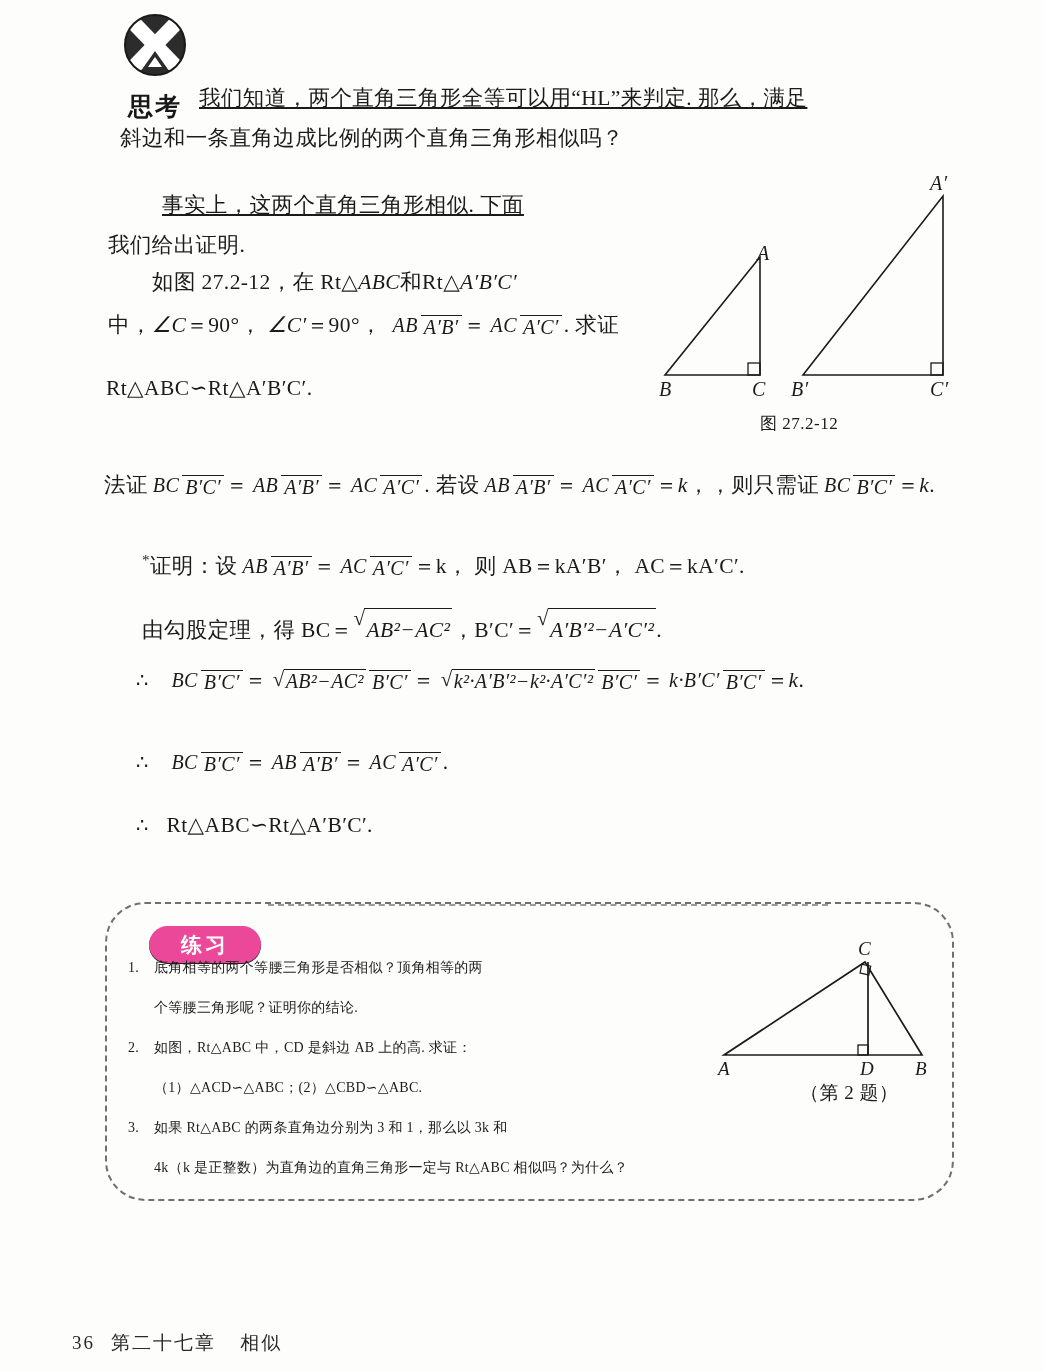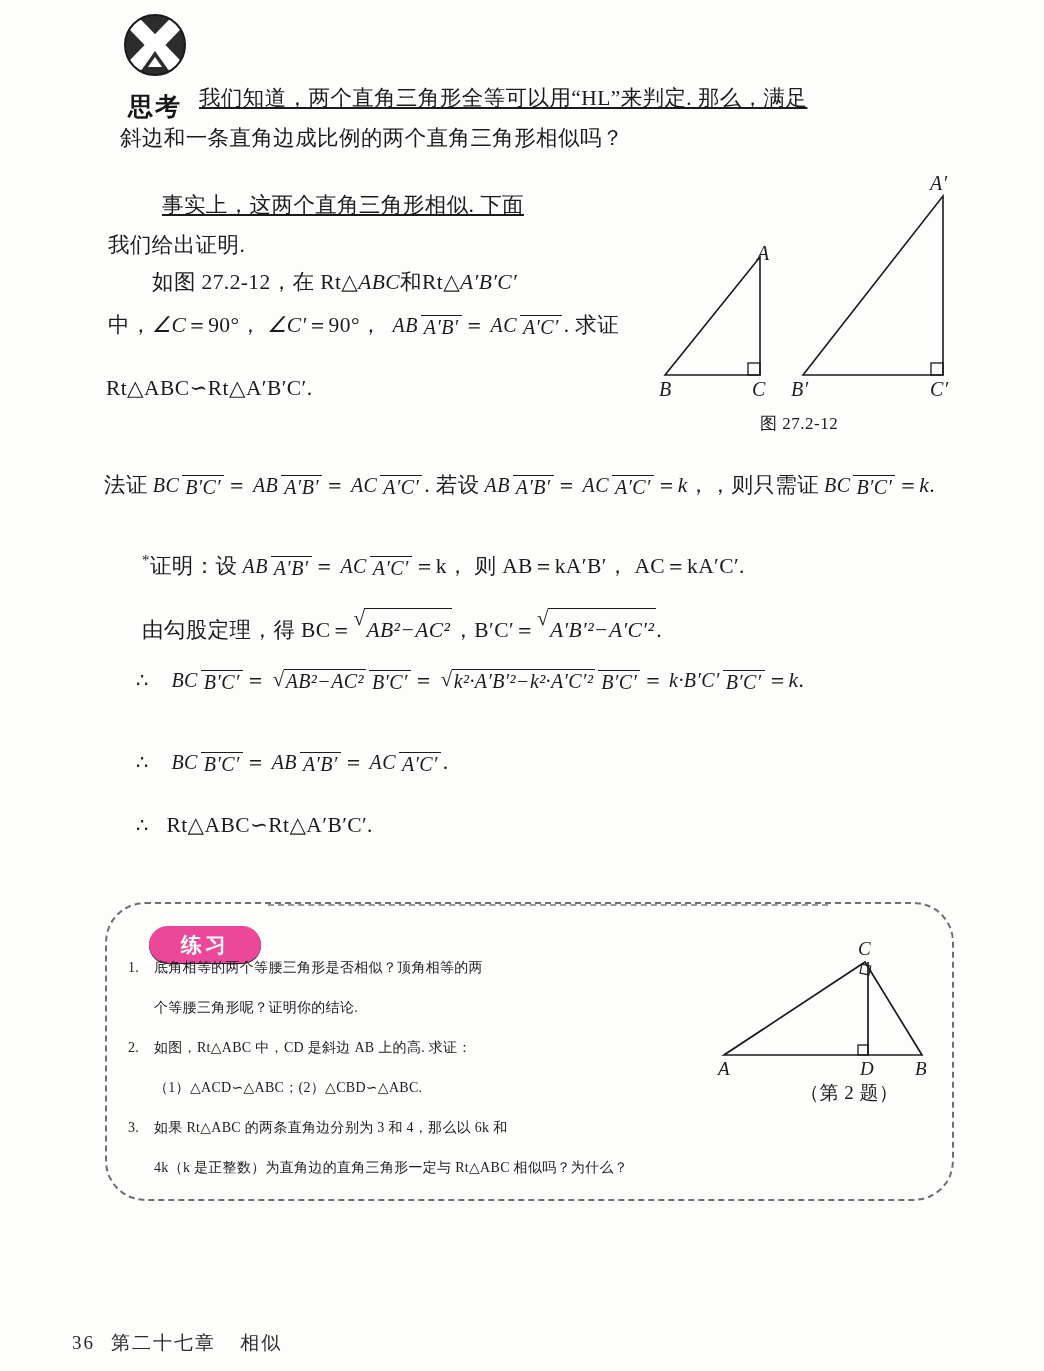--- a/index.html
+++ b/index.html
@@ -365,21 +365,21 @@
     <span class="ex-num">1.</span><span>底角相等的两个等腰三角形是否相似？顶角相等的两</span>
   </div>
   <div class="ex-item" style="left:154px; top:988px;">个等腰三角形呢？证明你的结论.</div>
 
   <div class="ex-item" style="left:128px; top:1028px;">
     <span class="ex-num">2.</span><span>如图，Rt△ABC 中，CD 是斜边 AB 上的高. 求证：</span>
   </div>
   <div class="ex-item" style="left:154px; top:1068px;">（1）△ACD∽△ABC；(2）△CBD∽△ABC.</div>
 
   <div class="ex-item" style="left:128px; top:1108px;">
-    <span class="ex-num">3.</span><span>如果 Rt△ABC 的两条直角边分别为 3 和 4，那么以 6k 和</span>
+    <span class="ex-num">3.</span><span>如果 Rt△ABC 的两条直角边分别为 3 和 1，那么以 3k 和</span>
   </div>
   <div class="ex-item" style="left:154px; top:1148px;">4k（k 是正整数）为直角边的直角三角形一定与 Rt△ABC 相似吗？为什么？</div>
 
   <svg class="fig-ex2" viewBox="0 0 245 160">
     <polygon points="24,120 222,120 165,27" fill="none" stroke="#1b1b1b" stroke-width="1.7"></polygon>
     <line x1="168" y1="27" x2="168" y2="120" stroke="#1b1b1b" stroke-width="1.7"></line>
     <rect x="158" y="110" width="10" height="10" fill="none" stroke="#1b1b1b" stroke-width="1.3"></rect>
     <rect x="161" y="30" width="9" height="9" fill="none" stroke="#1b1b1b" stroke-width="1.2" transform="rotate(12 165 34)"></rect>
   </svg>
   <div class="fig-caption" style="left:718px; top:1058px; font-style:italic; font-size:19px;">A</div>

